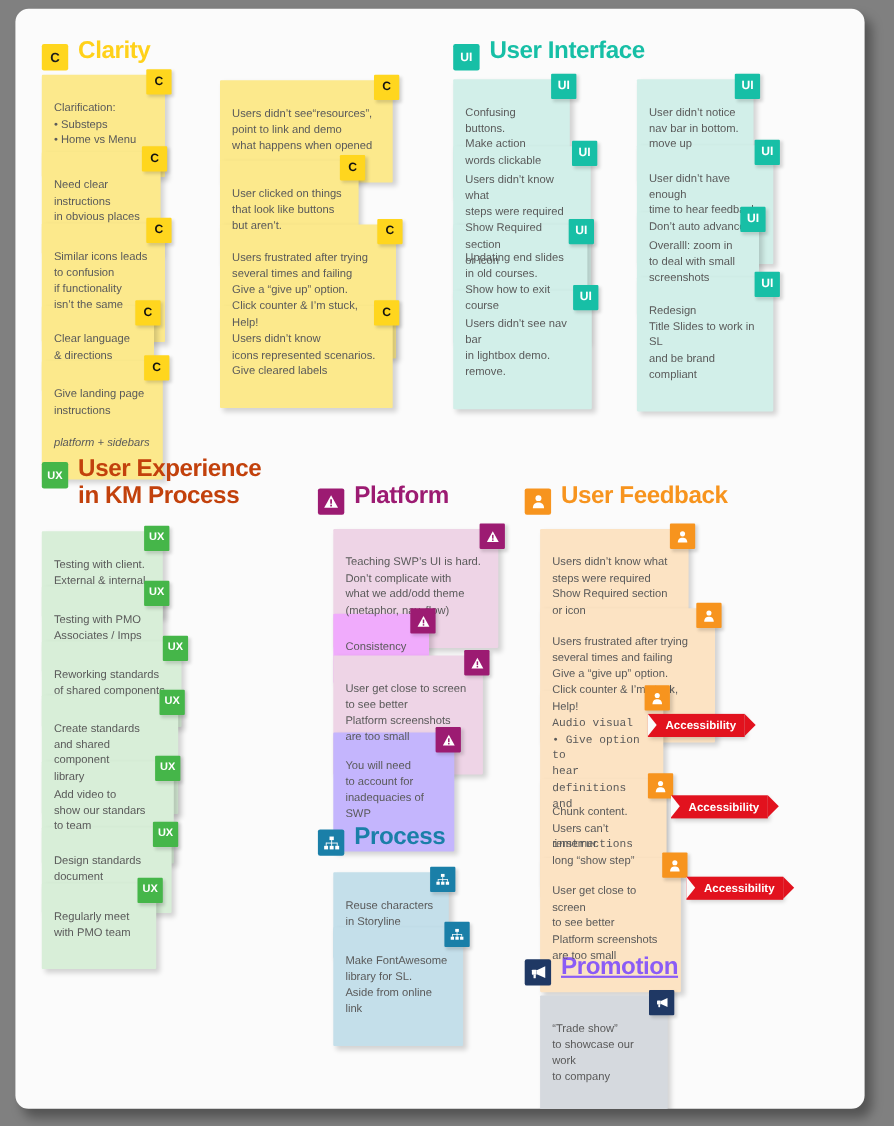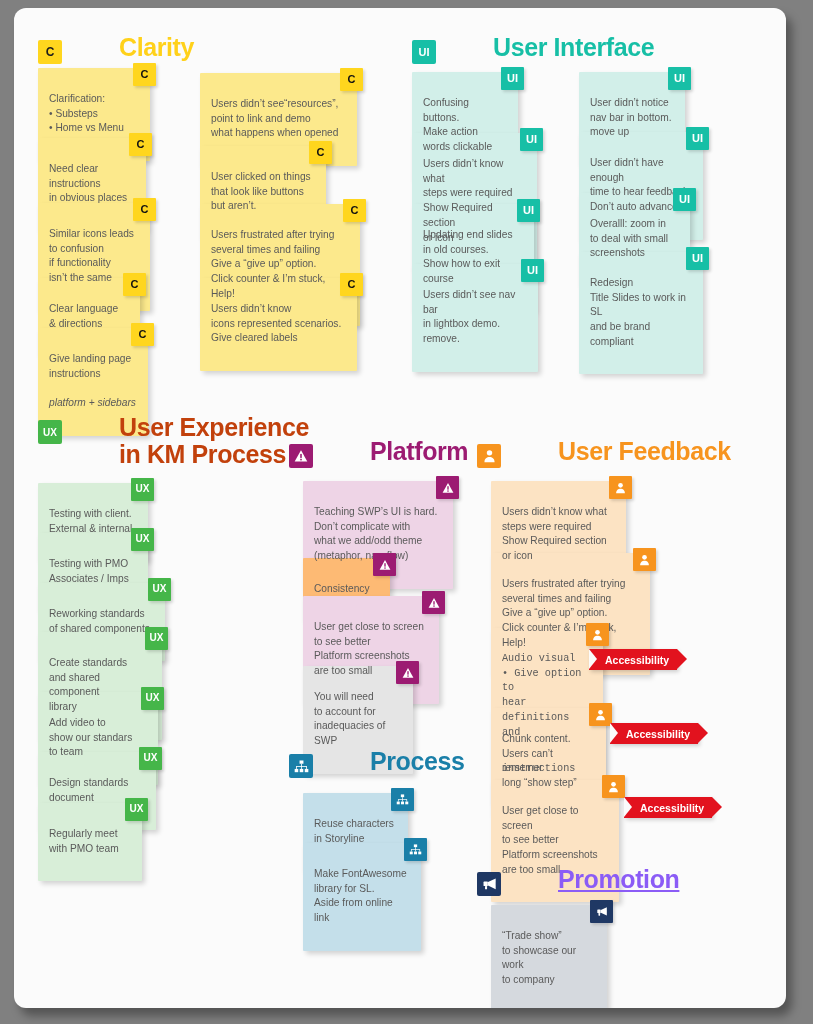--- a/index.html
+++ b/index.html
@@ -31,24 +31,23 @@
   .sec-badge {
     width:24px; height:24px;
     border-radius:2px;
     display:flex; align-items:center; justify-content:center;
     color:#fff; font-weight:bold; font-size:12px;
     flex:0 0 auto;
     margin-top:6px;
   }
   .sec-badge.dark-text { color:#1c1c1c; }
   .sec-title {
-    font-size:25px; font-weight:bold; line-height:1.08;
+    font-size:22px; font-weight:bold; line-height:1.08;
     letter-spacing:-0.4px;
     white-space:pre-line;
-    margin-left:48px;
   }
 
   
   .card {
     position:absolute;
     border-radius:1px;
     box-shadow: 3px 3px 5px rgba(0,0,0,0.16);
     padding:9px 11px 10px 11px;
     font-size:10.2px;
     line-height:1.45;
@@ -288,21 +287,21 @@
 what we add/odd theme
 (metaphor, nav, flow)</span>
     <span class="card-badge" style="background:#9c1b72; right:-6px;">
       <svg width="12" height="12" viewBox="0 0 16 16" aria-hidden="true">
         <path d="M8 1.4 L15.2 14.4 L0.8 14.4 Z" fill="#ffffff"></path>
         <rect x="7.1" y="5.6" width="1.8" height="4.6" fill="#9c1b72"></rect>
         <rect x="7.1" y="11.2" width="1.8" height="1.8" fill="#9c1b72"></rect>
       </svg>
     </span>
   </div>
-  <div class="card" style="left:289px; top:550px; width:87px; background:#fdba74;">
+  <div class="card" style="left:289px; top:550px; width:87px; background:#f0abfc;">
     <span class="txt">Consistency</span>
     <span class="card-badge" style="background:#9c1b72; right:-6px;">
       <svg width="12" height="12" viewBox="0 0 16 16" aria-hidden="true">
         <path d="M8 1.4 L15.2 14.4 L0.8 14.4 Z" fill="#ffffff"></path>
         <rect x="7.1" y="5.6" width="1.8" height="4.6" fill="#9c1b72"></rect>
         <rect x="7.1" y="11.2" width="1.8" height="1.8" fill="#9c1b72"></rect>
       </svg>
     </span>
   </div>
   <div class="card" style="left:289px; top:588px; width:136px; background:#eed4e6;">
@@ -311,21 +310,21 @@
 Platform screenshots
 are too small</span>
     <span class="card-badge" style="background:#9c1b72; right:-6px;">
       <svg width="12" height="12" viewBox="0 0 16 16" aria-hidden="true">
         <path d="M8 1.4 L15.2 14.4 L0.8 14.4 Z" fill="#ffffff"></path>
         <rect x="7.1" y="5.6" width="1.8" height="4.6" fill="#9c1b72"></rect>
         <rect x="7.1" y="11.2" width="1.8" height="1.8" fill="#9c1b72"></rect>
       </svg>
     </span>
   </div>
-  <div class="card" style="left:289px; top:658px; width:110px; background:#e5e5e5;">
+  <div class="card" style="left:289px; top:658px; width:110px; background:#c4b5fd;">
     <span class="txt">You will need
 to account for
 inadequacies of SWP</span>
     <span class="card-badge" style="background:#9c1b72; right:-6px;">
       <svg width="12" height="12" viewBox="0 0 16 16" aria-hidden="true">
         <path d="M8 1.4 L15.2 14.4 L0.8 14.4 Z" fill="#ffffff"></path>
         <rect x="7.1" y="5.6" width="1.8" height="4.6" fill="#9c1b72"></rect>
         <rect x="7.1" y="11.2" width="1.8" height="1.8" fill="#9c1b72"></rect>
       </svg>
     </span>

